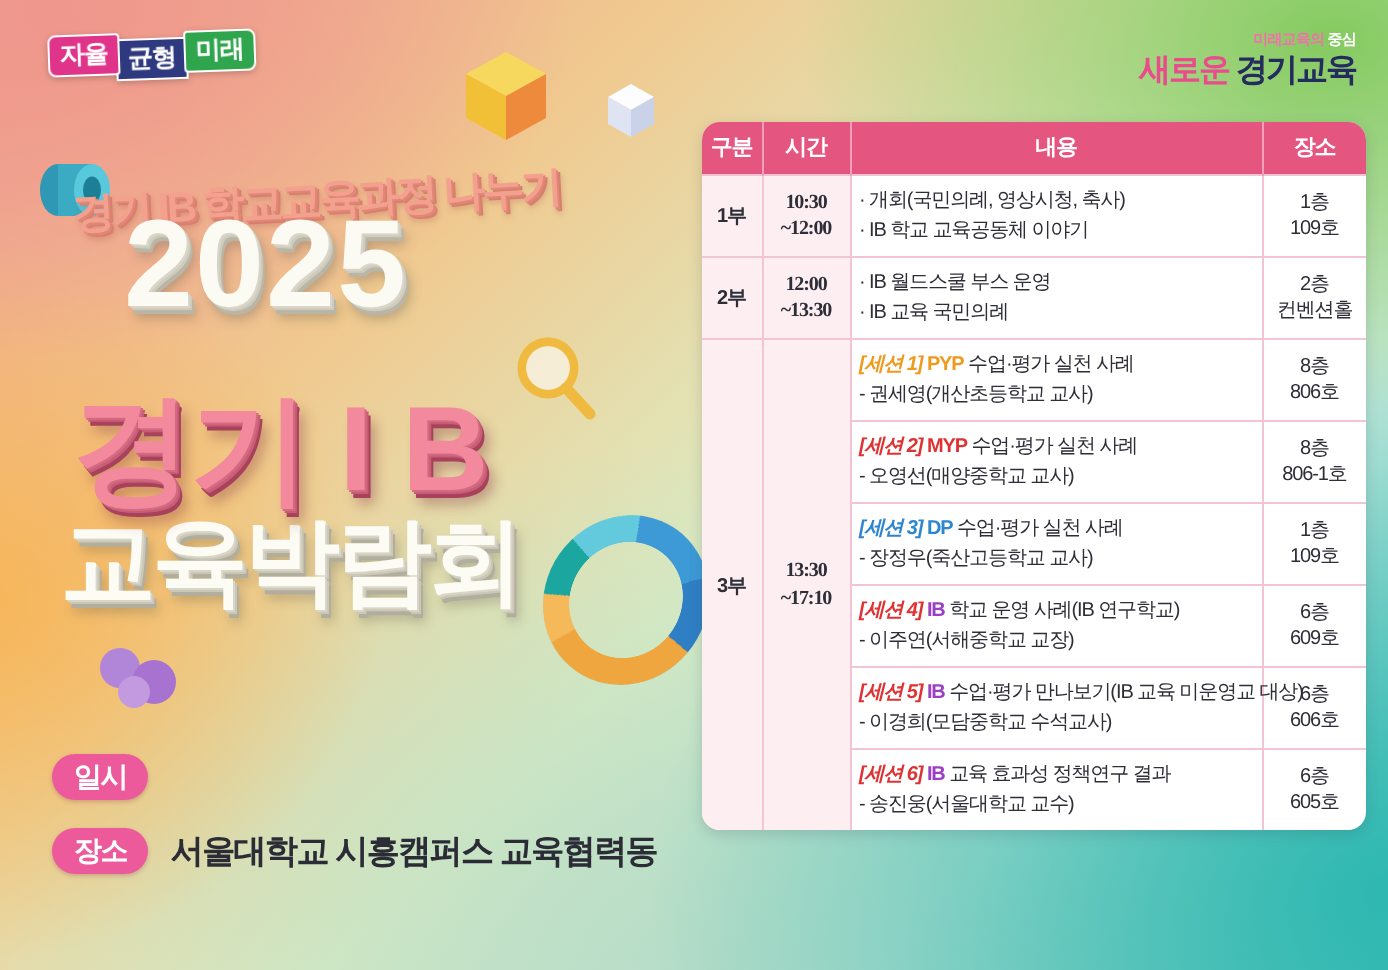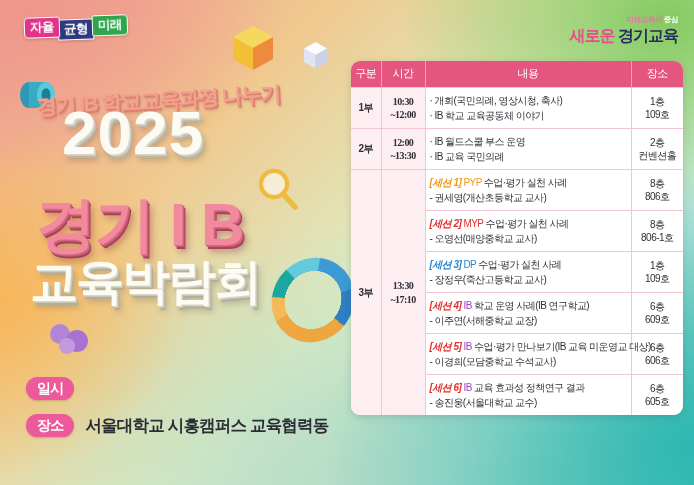--- a/index.html
+++ b/index.html
@@ -139,40 +139,40 @@
     position: absolute; left: 351px; top: 61px;
     width: 332px;
     background: #ffffff;
     border-radius: 9px;
     overflow: hidden;
     box-shadow: 0 2px 7px rgba(60,70,90,0.20);
   }
   table#schedule { width: 100%; border-collapse: collapse; table-layout: fixed; }
   table#schedule th {
     background: #e4557f; color: #ffffff;
-    font-size: 11px; font-weight: normal; letter-spacing: -0.6px;
+    font-size: 11px; font-weight: bold; letter-spacing: -0.6px;
     padding: 5px 2px 6px; text-align: center;
     border-right: 1px solid #f0a0ba;
   }
   table#schedule th:last-child { border-right: none; }
   table#schedule td {
     border-top: 1px solid #f3c4d3;
     border-right: 1px solid #f3c4d3;
     font-size: 10px; color: #2e2e38; letter-spacing: -0.55px;
     padding: 5px 4px;
     vertical-align: middle;
   }
   table#schedule td:last-child { border-right: none; }
   .c-part, .c-time { text-align: center; background: #fdeef2; font-weight: bold; font-size: 10.5px; }
   .c-time { font-size: 10.5px; line-height: 1.35; font-family: Liberation Serif, serif; }
   .c-place { text-align: center; font-size: 10.5px; line-height: 1.35; }
   .c-content { text-align: left; line-height: 1.5; }
   .c-content .line { white-space: nowrap; }
   .sess-label { font-weight: bold; font-style: italic; }
-  .sess-code  { font-weight: normal; text-align: center; }
+  .sess-code  { font-weight: bold; text-align: center; }
   .col-part  { width: 30px; }
   .col-time  { width: 44px; }
   .col-place { width: 52px; }
 </style>
 </head>
 <body>
 
 <div id="poster">
 
   <svg class="shape" id="cube-yellow" viewBox="0 0 44 48">

